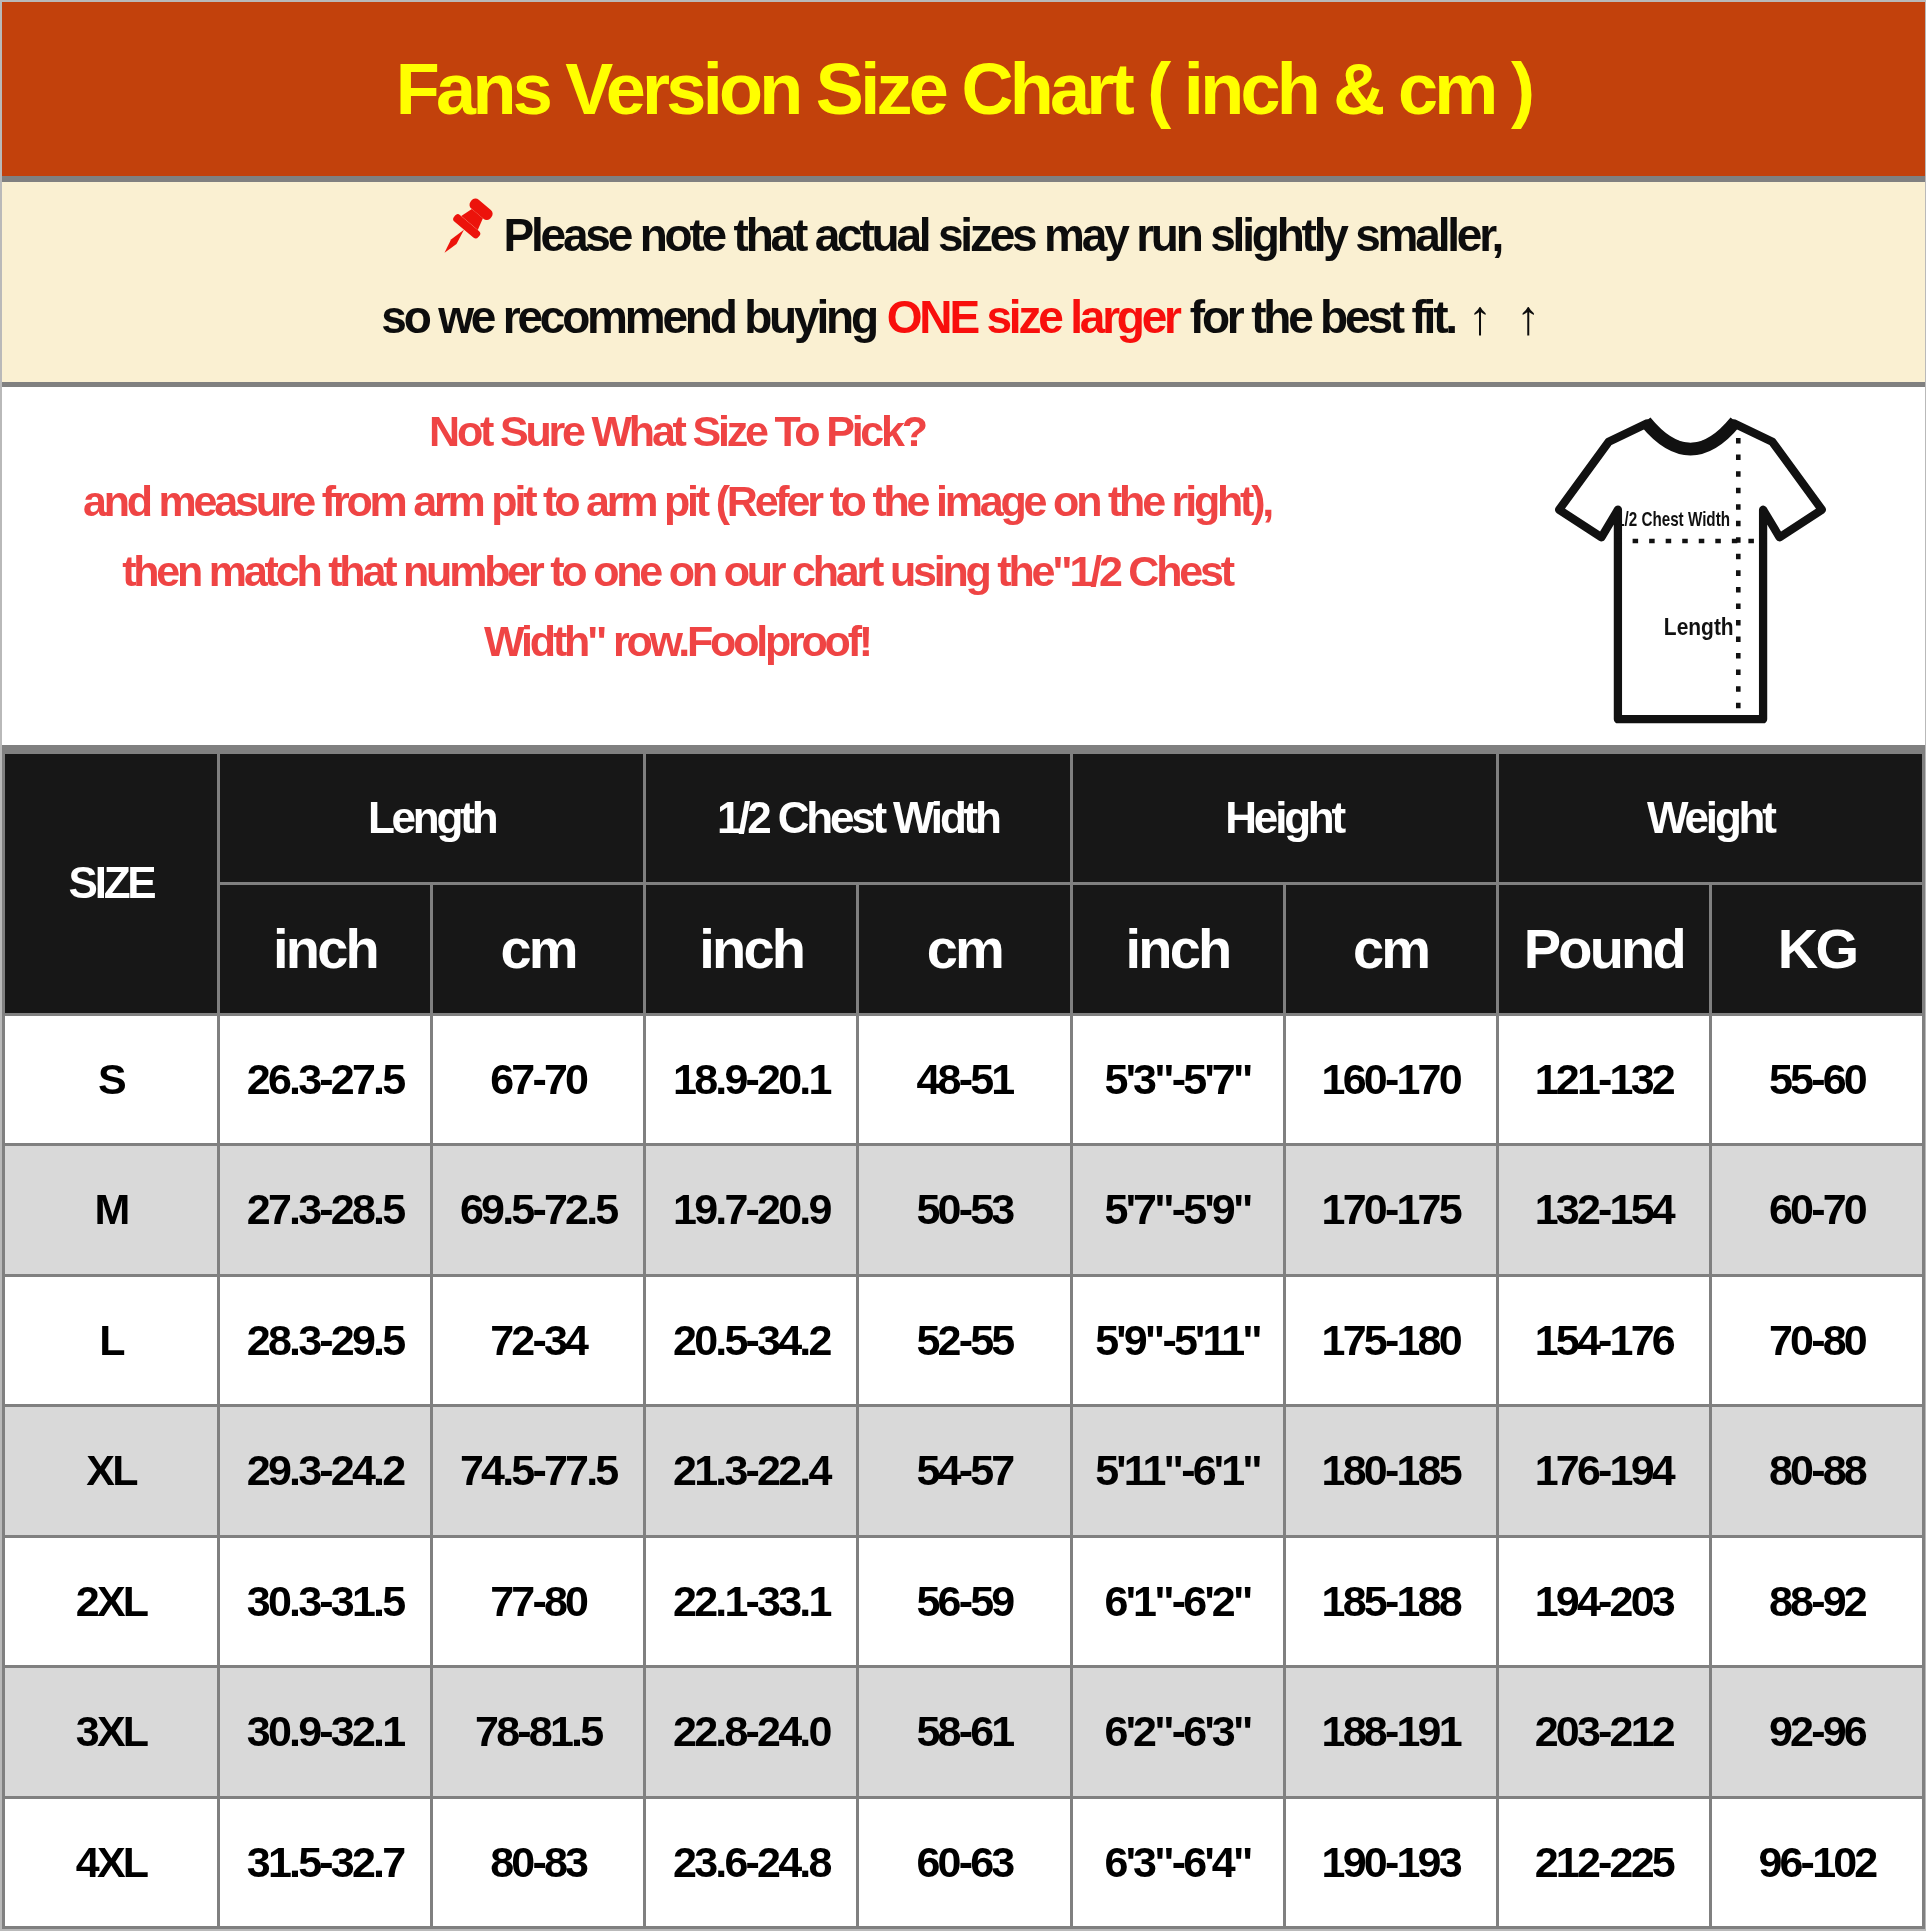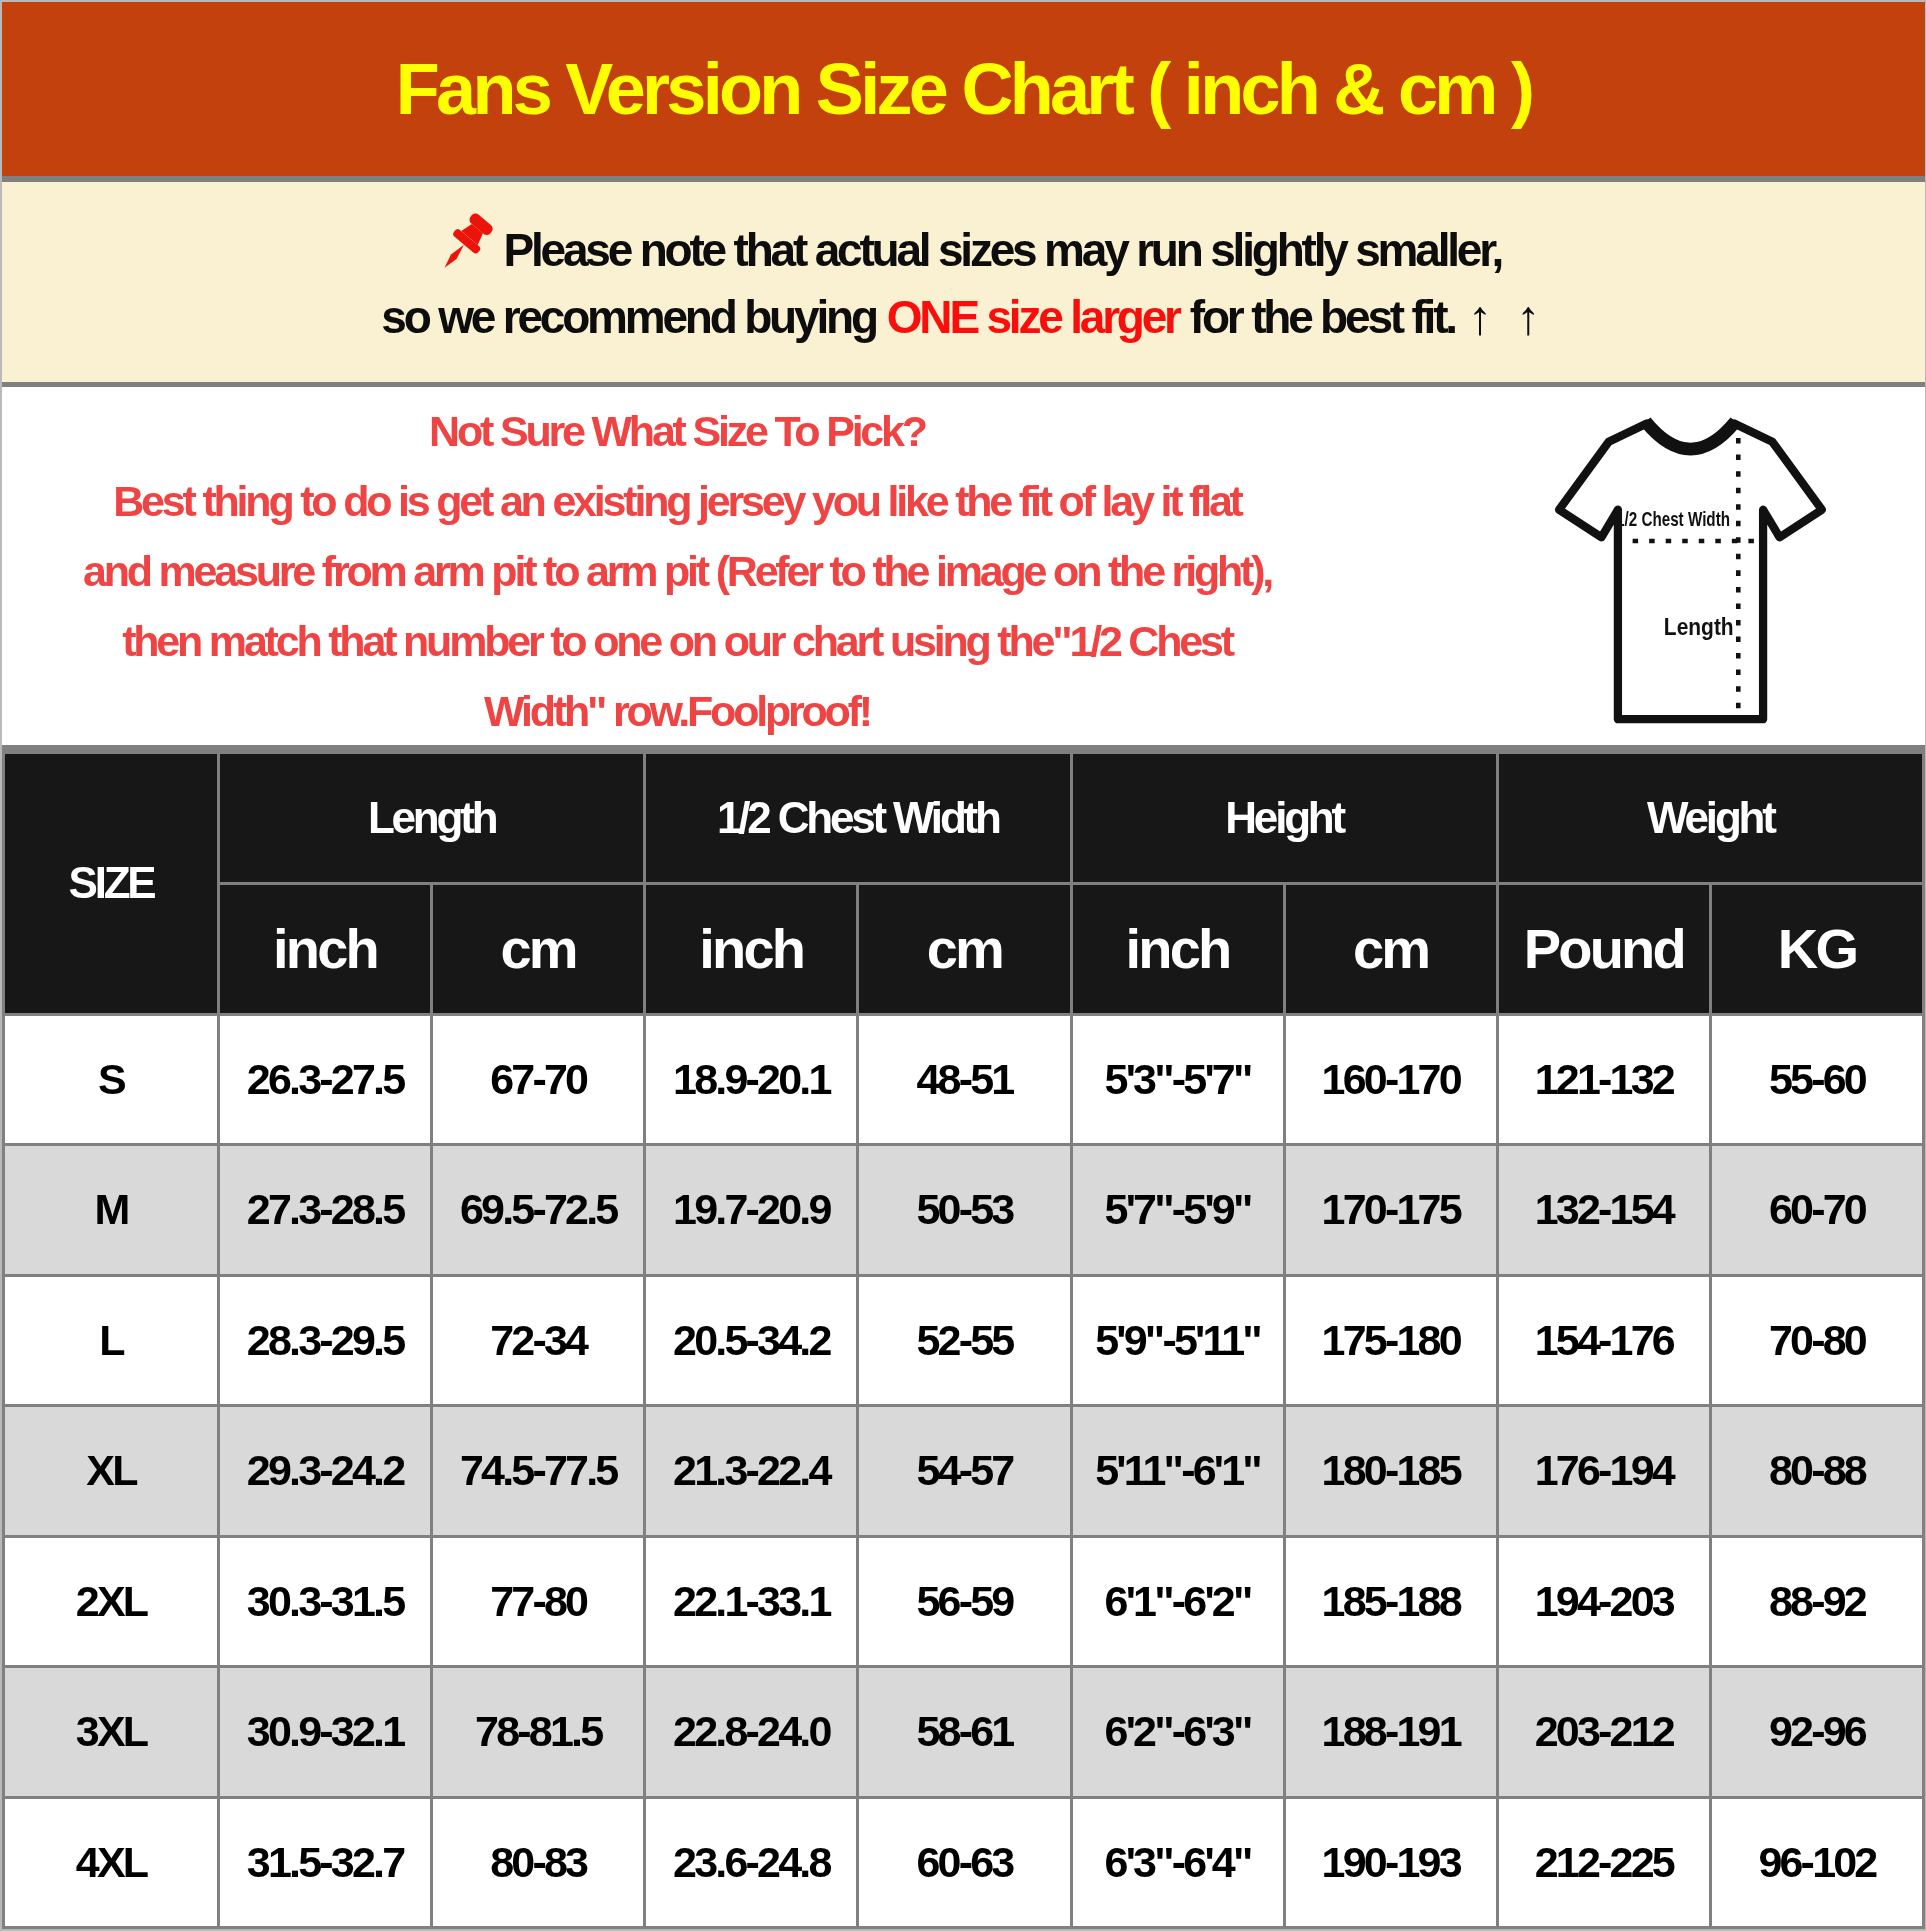--- a/index.html
+++ b/index.html
@@ -19,21 +19,21 @@
     font-size:72px; letter-spacing:-3.7px; color:#ffff00; white-space:nowrap;
   }
   .divider { height:5.5px; flex:none; background:#808080; }
   .notice {
     height:200px; flex:none; background:#faf0d2;
     display:flex; flex-direction:column; align-items:center; justify-content:center;
     gap:9px; font-size:46px; letter-spacing:-3.2px; color:#0d0d0d;
   }
   .notice-line { display:flex; align-items:center; white-space:nowrap; }
   .pin-svg { margin-right:5.5px; margin-top:-9.2px; }
-  .red-hl { color:#f80f0c; margin:0 11px; }
+  .red-hl { color:#f80f0c; margin:15px 11px; }
   .arrows { letter-spacing:5.5px; margin-left:13px; font-size:48px; }
   .guide { height:358px; flex:none; position:relative; background:#ffffff; }
   .guide-text {
     width:1350px; padding-top:9.2px; text-align:center;
     font-size:43px; letter-spacing:-3.2px; line-height:70px; color:#ef4444;
   }
   .tshirt-wrap { position:absolute; top:29px; right:92px; }
   .table-wrap { flex:1; }
   table { width:100%; height:100%; border-collapse:collapse; table-layout:fixed; }
   th, td {
@@ -79,21 +79,20 @@
       <span>for the best fit.</span>
       <span class="arrows">↑ ↑</span>
     </div>
   </div>
 
   <div class="divider"></div>
 
   <div class="guide">
     <div class="guide-text">
       <div>Not Sure What Size To Pick?</div>
-      <div>Best thing to do is get an existing jersey you like the fit of lay it flat</div>
       <div>and measure from arm pit to arm pit (Refer to the image on the right),</div>
       <div>then match that number to one on our chart using the"1/2 Chest</div>
       <div>Width" row.Foolproof!</div>
     </div>
     <div class="tshirt-wrap">
       <svg width="285" height="317" viewBox="0 0 310 345">
         <path d="M66,28 L108,8 Q155,60 202,8 L244,28 L298,102 L252,132 L234,102 L234,330 L76,330 L76,102 L58,132 L12,102 Z" fill="#ffffff" stroke="#111111" stroke-width="9" stroke-linejoin="round"></path>
         <path d="M106,6 Q155,66 204,6" fill="none" stroke="#111111" stroke-width="14"></path>
         <line x1="207" y1="24" x2="207" y2="322" stroke="#111111" stroke-width="5" stroke-dasharray="6 12"></line>
         <line x1="74" y1="136" x2="238" y2="136" stroke="#111111" stroke-width="5" stroke-dasharray="6 12"></line>

